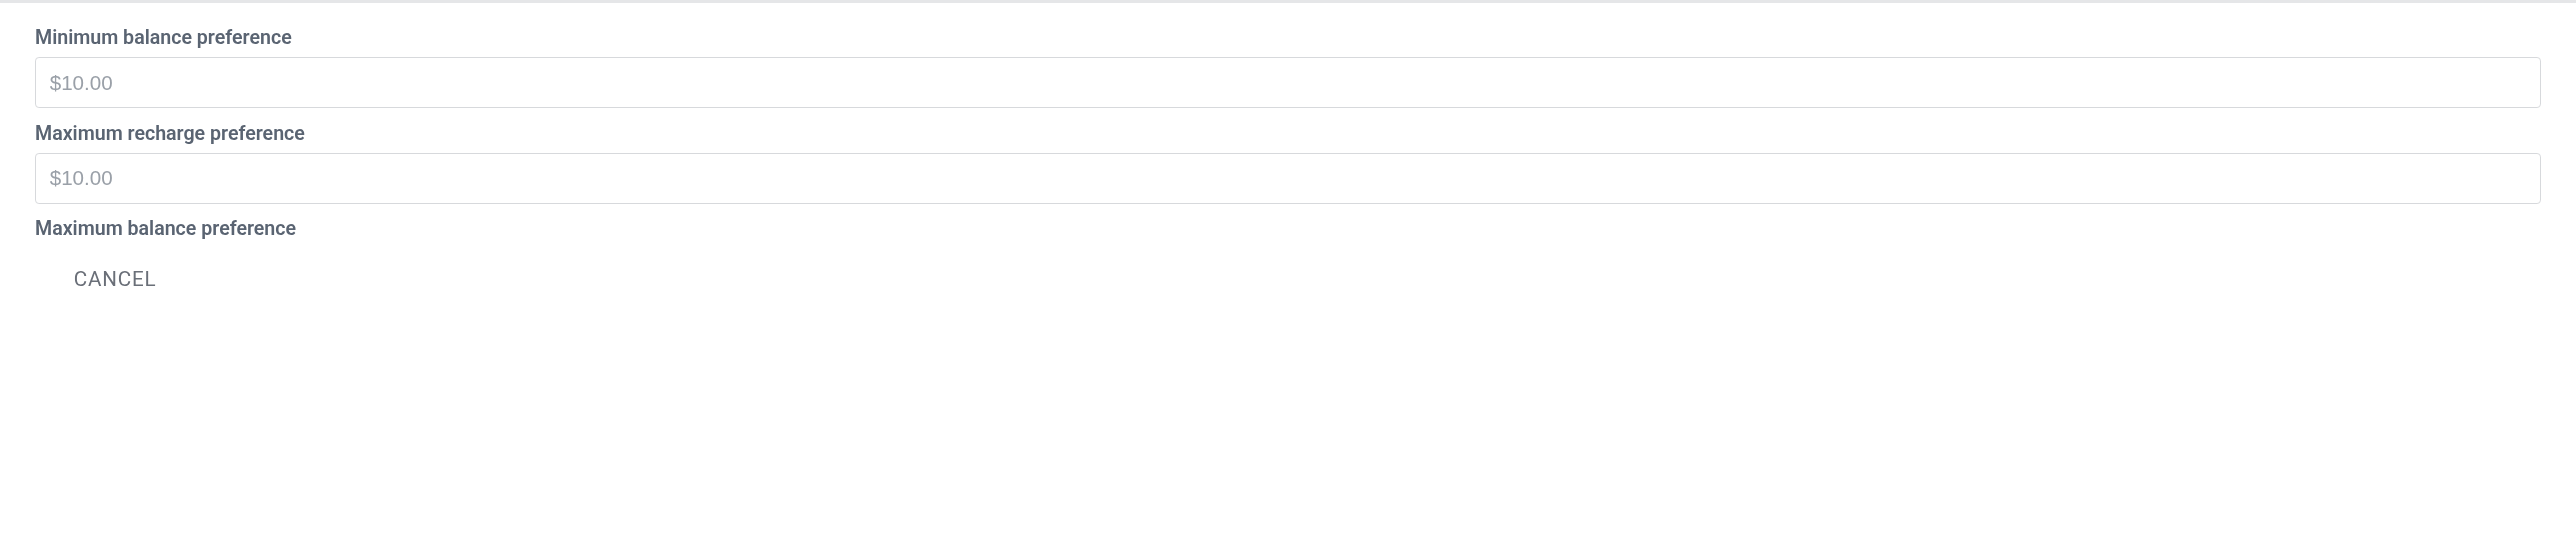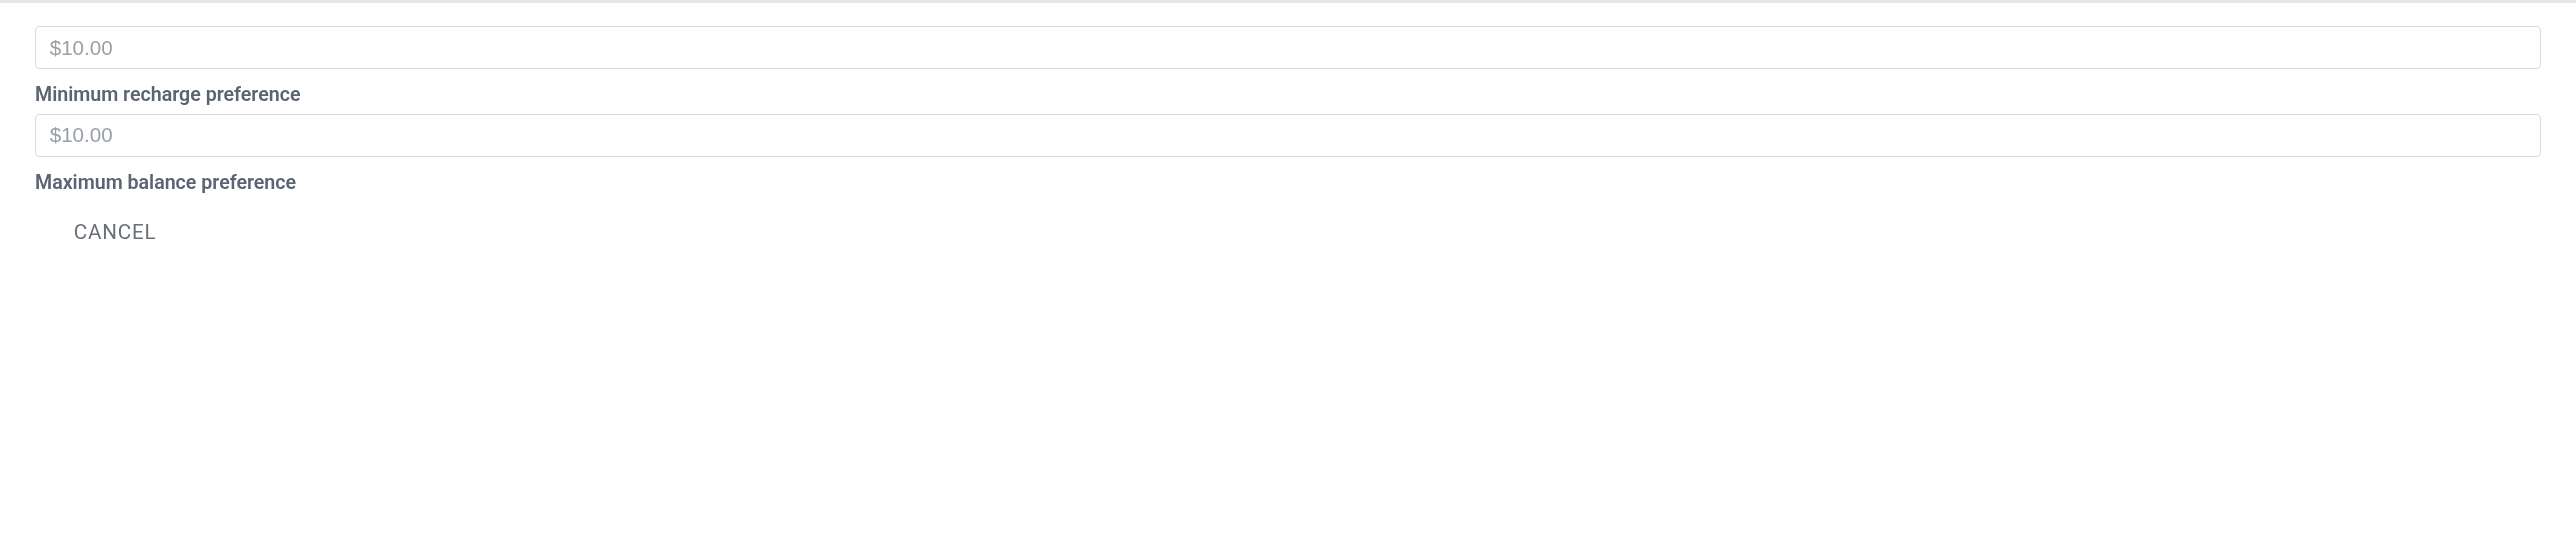--- a/index.html
+++ b/index.html
@@ -31,21 +31,21 @@
     }
     .form-label {
       display: block;
       font-size: 19.6px;
       font-weight: 600;
       color: #5a6472;
       margin-bottom: 7.8px;
     }
     .form-input {
       width: 100%;
-      height: 43px;
+      height: 51px;
       border: 1px solid #d7d9dc;
       border-radius: 3.9px;
       padding: 0 13.7px;
       font-size: 20.6px;
       color: #333;
       background: #fff;
       outline: none;
     }
     .form-input::placeholder {
       color: #9aa0a8;
@@ -81,25 +81,26 @@
     }
   </style>
 </head>
 <body>
 
 <div class="top-divider"></div>
 
 <div class="container">
 
   <div class="form-group">
+    <label class="form-label">Minimum balance preference</label>
     <input type="text" class="form-input" placeholder="$10.00" style="">
   </div>
 
   <div class="form-group">
-    <label class="form-label">Minimum recharge preference</label>
+    <label class="form-label">Maximum recharge preference</label>
     <input type="text" class="form-input" placeholder="$10.00" style="">
   </div>
 
   <div class="form-group">
     <label class="form-label">Maximum balance preference</label>
   </div>
 
   <div class="button-row">
     <button class="btn btn-cancel">CANCEL</button>
   </div>

